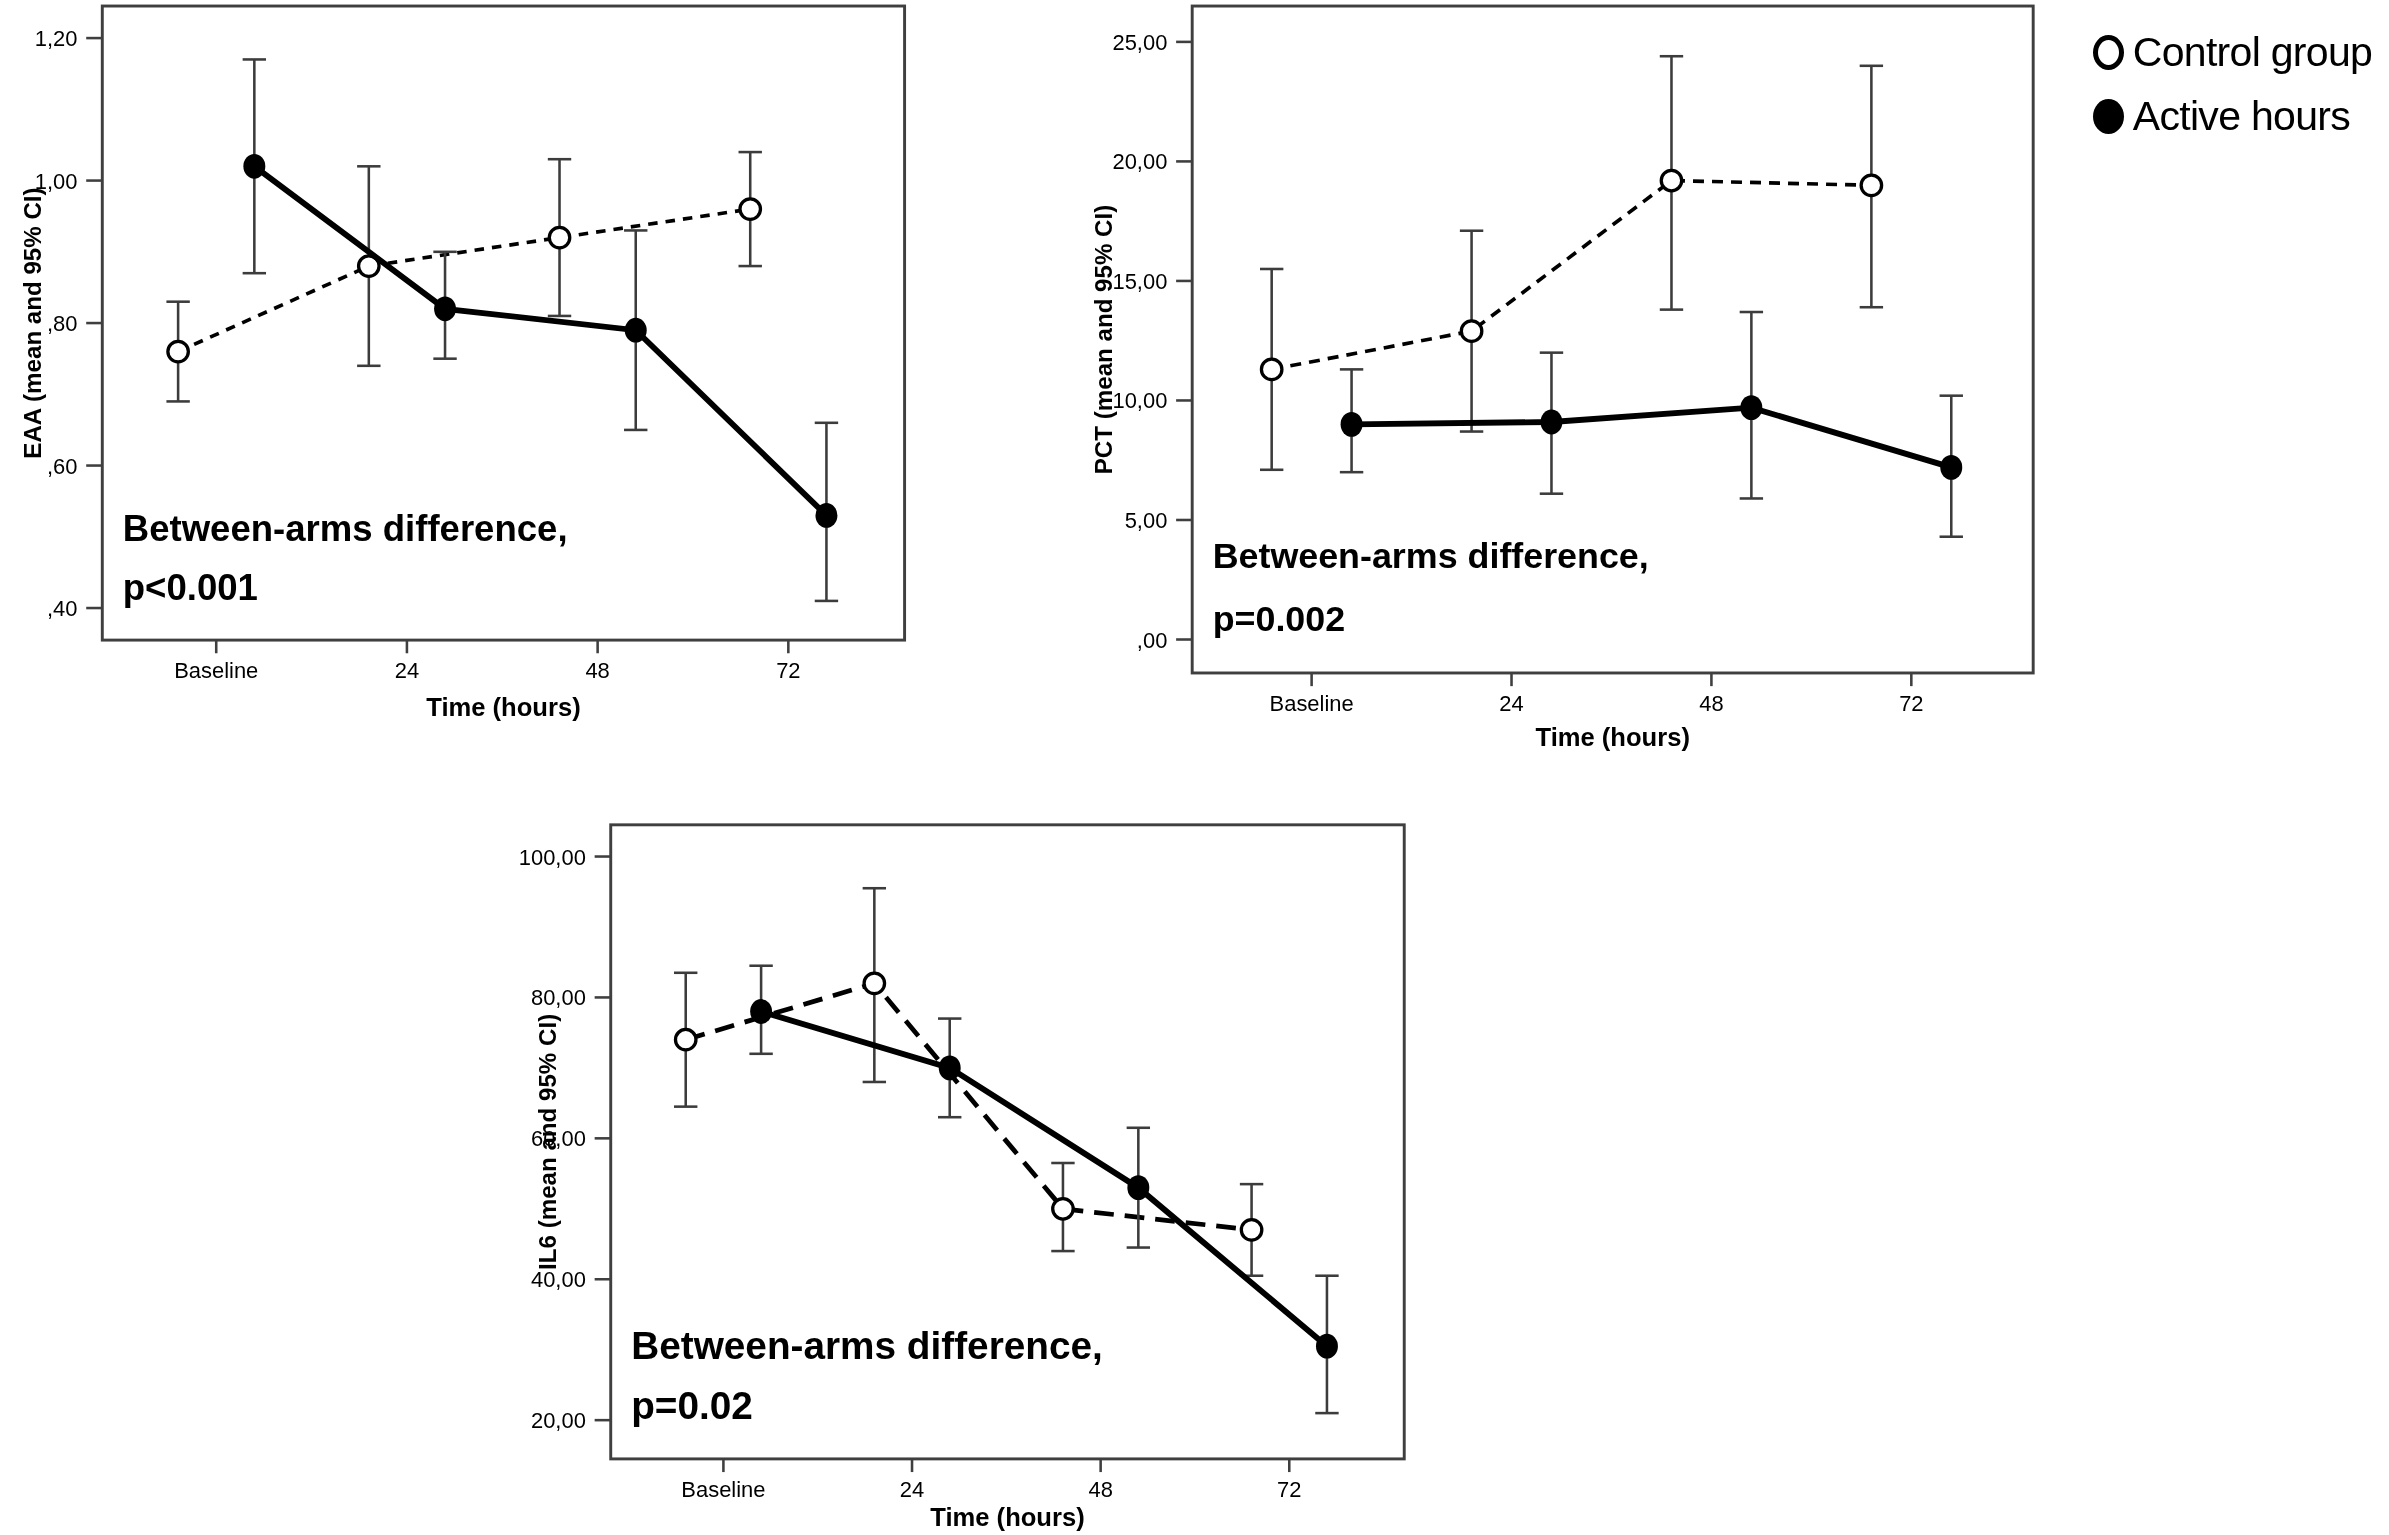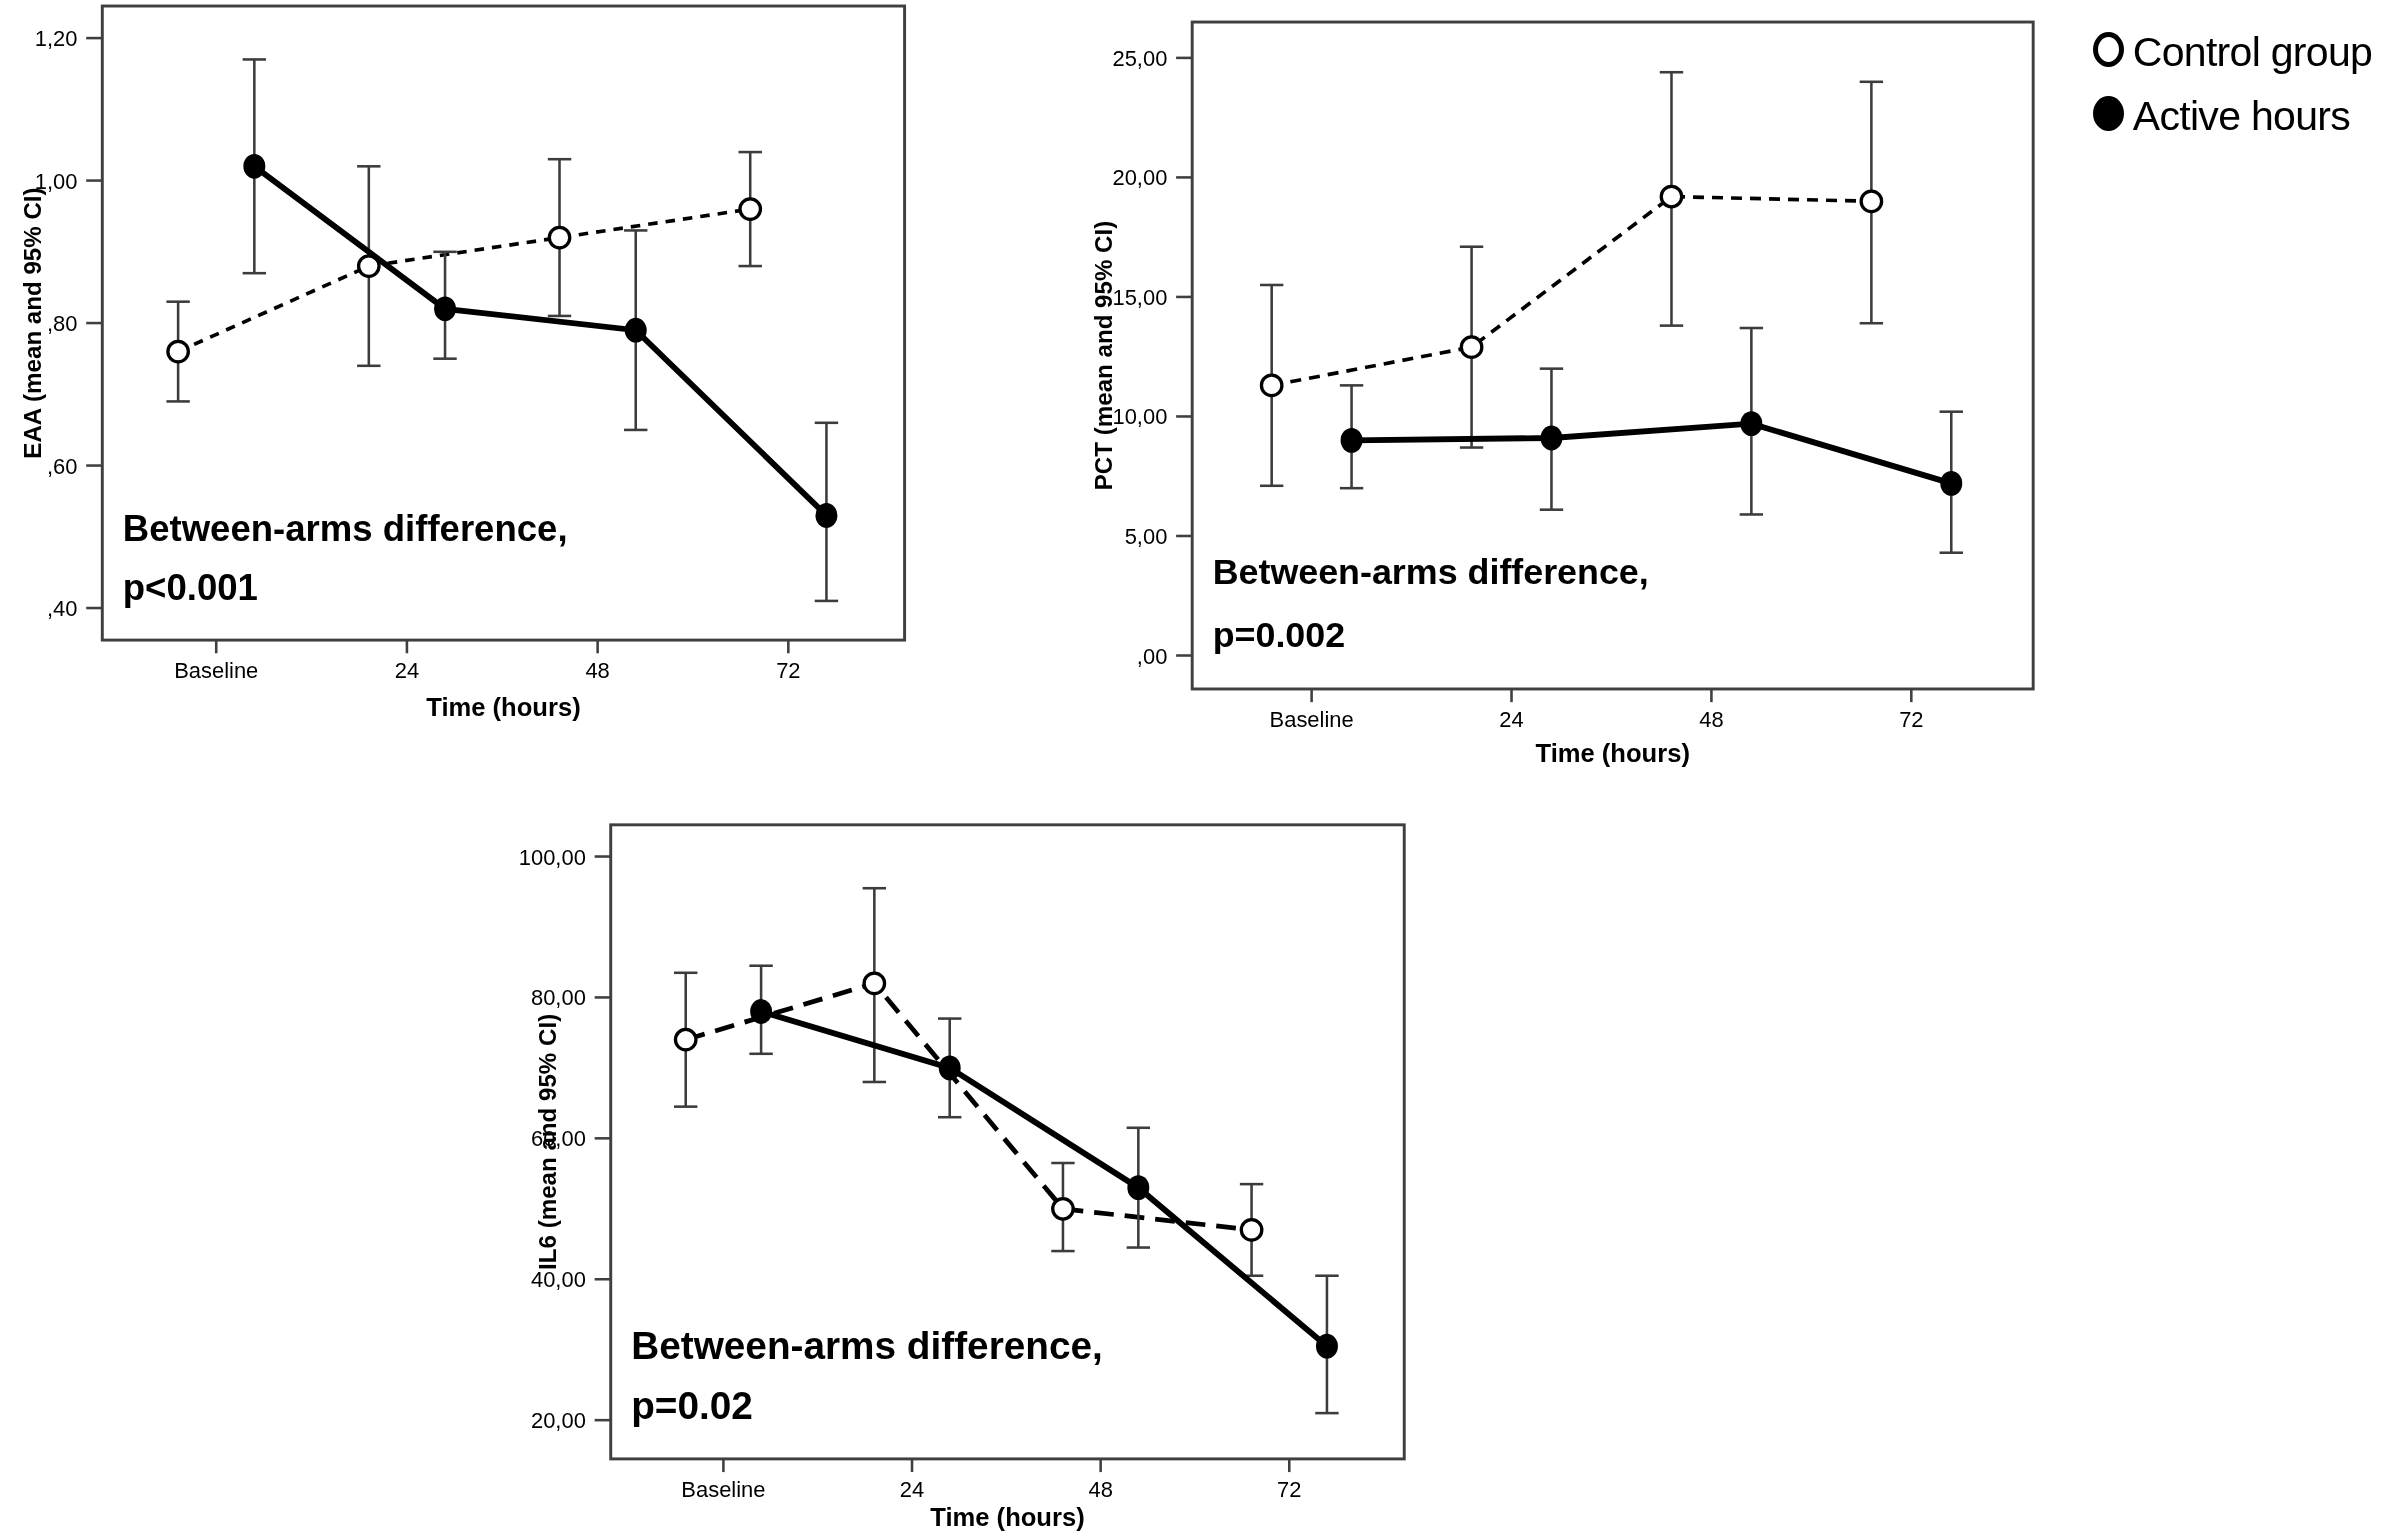--- a/index.html
+++ b/index.html
@@ -2,25 +2,25 @@
 <html style="font-size:11.7px"><head>
 <meta charset="utf-8">
 <style>
   html,body{margin:0;padding:0;}
   body{
     width:2389px;height:1535px;position:relative;background:#ffffff;
     font-family:"Liberation Sans",sans-serif;overflow:hidden;
   }
   .chart{position:absolute;}
   #chart-eaa{left:16px;top:0;}
-  #chart-pct{left:1024px;top:16px;}
+  #chart-pct{left:1024px;top:0;}
   #chart-il6{left:512px;top:797px;}
   svg text{font-family:"Liberation Sans",sans-serif;fill:#000;}
   .legend{position:absolute;left:2093px;top:32px;display:flex;flex-direction:column;gap:23.4px;}
-  .legend-row{display:flex;gap:8.8px;}
+  .legend-row{display:flex;align-items:center;gap:8.8px;}
   .lg-marker{display:inline-block;flex:0 0 auto;}
   .lg-marker.open{width:31px;height:35px;border:5.1px solid #000;border-radius:50%;background:#fff;box-sizing:border-box;}
   .lg-marker.filled{width:31px;height:35px;background:#000;border-radius:50%;}
   .lg-label{font-size:41px;line-height:1;color:#000;letter-spacing:-0.7px;}
 </style>
 </head>
 <body>
 
 <div class="fig">
   <div class="chart" id="chart-eaa"><svg width="980" height="739" viewBox="0 0 1340 1010">

